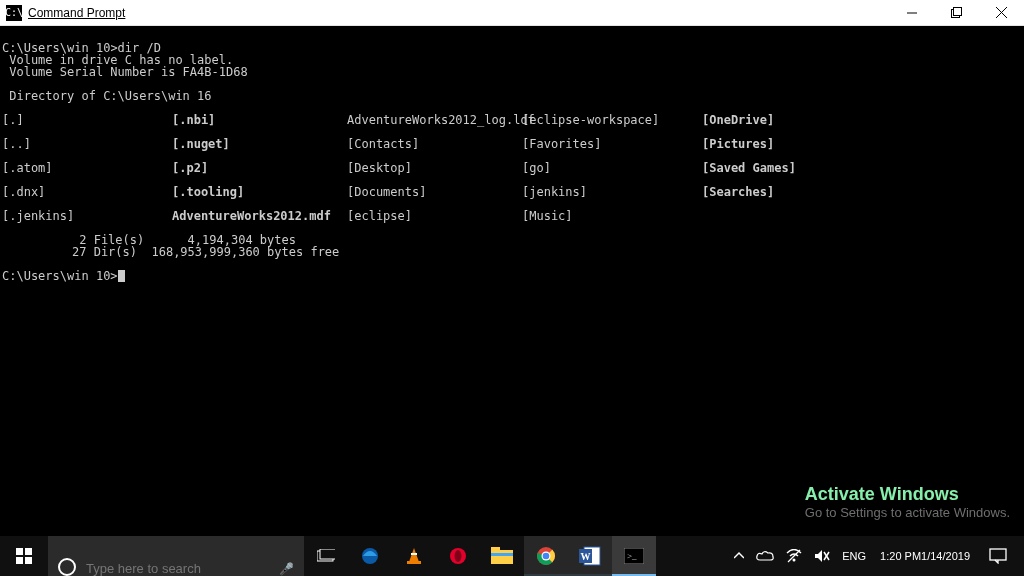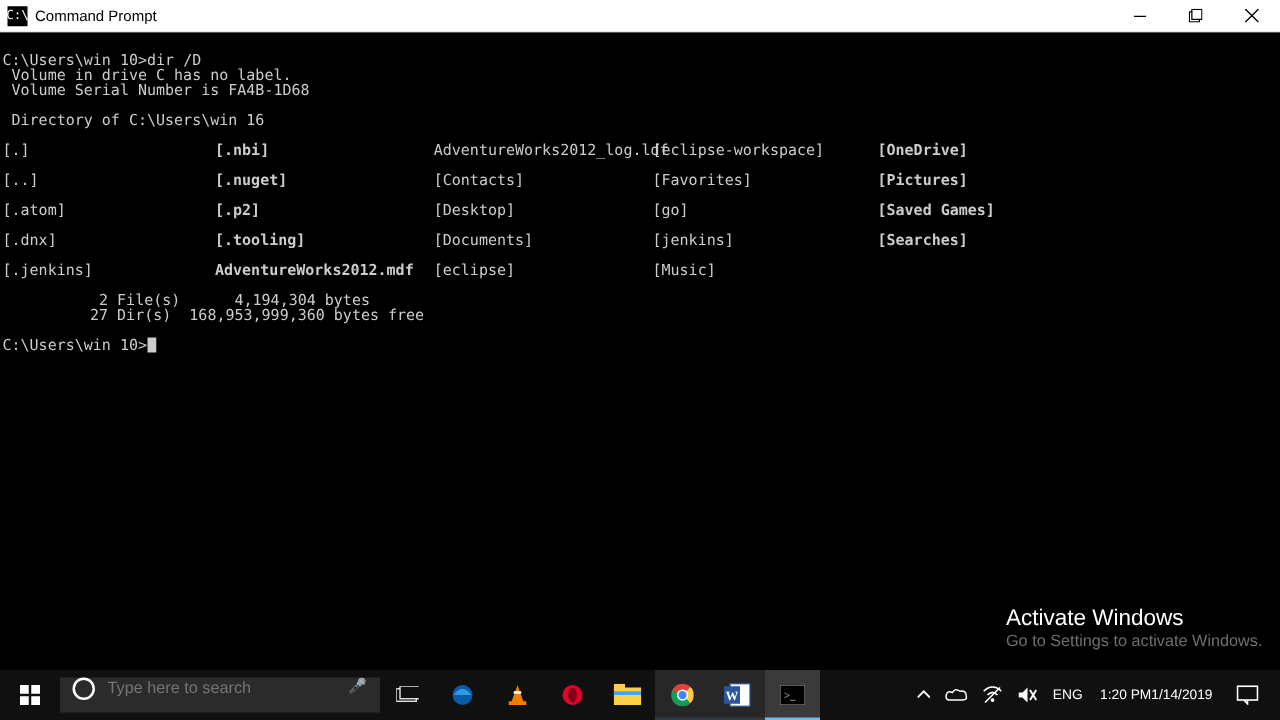--- a/index.html
+++ b/index.html
@@ -15,21 +15,21 @@
     display: flex; align-items: center;
     border-bottom: 1px solid #e5e5e5;
     font-size: 12px; color: #000;
   }
   .titlebar .icon {
     width: 16px; height: 16px; margin: 0 6px 0 6px;
     display: flex; align-items: center; justify-content: center;
     font-size: 10px; background: #000; color:#fff;
     font-family: Consolas, monospace;
   }
-  .titlebar .title { flex: 0 0 auto; }
+  .titlebar .title { flex: 0 0 auto; text-decoration: underline; }
   .titlebar .gap { flex: 1 1 auto; }
   .win-btn {
     width: 45px; height: 26px;
     display: flex; align-items: center; justify-content: center;
     font-size: 13px; color:#000;
   }
 
   
   .console {
     position: absolute; top:26px; left:0; right:0; bottom:40px;
@@ -53,35 +53,35 @@
   .col5 { width:130px;font-weight:bold; }
 
   .summary-line { padding-left: 70px; }
 
   
   .activate {
     position:absolute; right:14px; bottom:56px;
     color:#6f6f6f; text-align:left;
     font-size:13px;
   }
-  .activate .big { font-size:18px; color:#ffffff; }
+  .activate .big { font-size:18px; color:#86efac;font-weight:bold; }
 
   
   .taskbar {
     position:absolute; left:0; right:0; bottom:0; height:40px;
     background:#101010; display:flex; align-items:center;
     color:#fff; font-size:12px;
   }
   .tb-btn {
     height:40px; display:flex; align-items:center; justify-content:center;
   }
   .start { width:48px; font-size:16px; }
   .search {
-    display:flex; align-items:flex-start; background:#2b2b2b;
-    height:28px; width:256px; padding:0 10px; color:#ccc;
+    display:flex; align-items:flex-end; background:#2b2b2b;
+    height:40px; width:256px; padding:0 10px; color:#ccc;
   }
   .search .sicon {
     width:18px; height:18px; border:2px solid #fff; border-radius:50%;
     position:relative; margin-right:10px;
   }
   .search .sicon::after {
     content:""; position:absolute; width:0; height:0;
   }
   .search input {
     background:transparent; border:none; outline:none;

